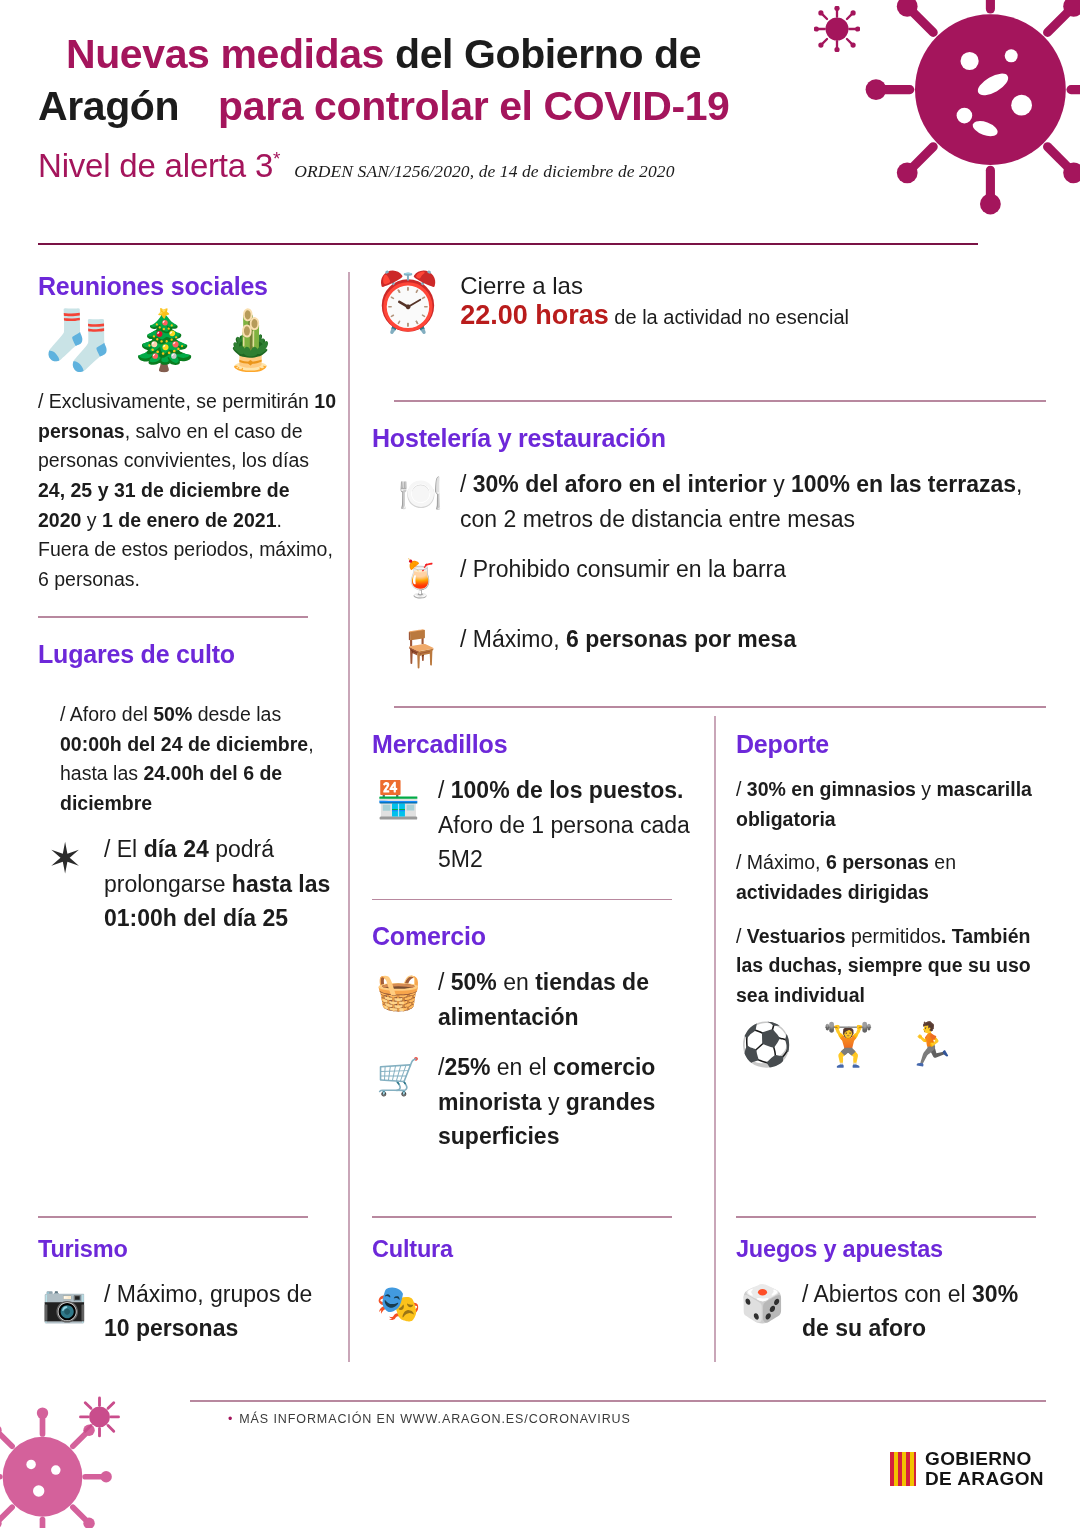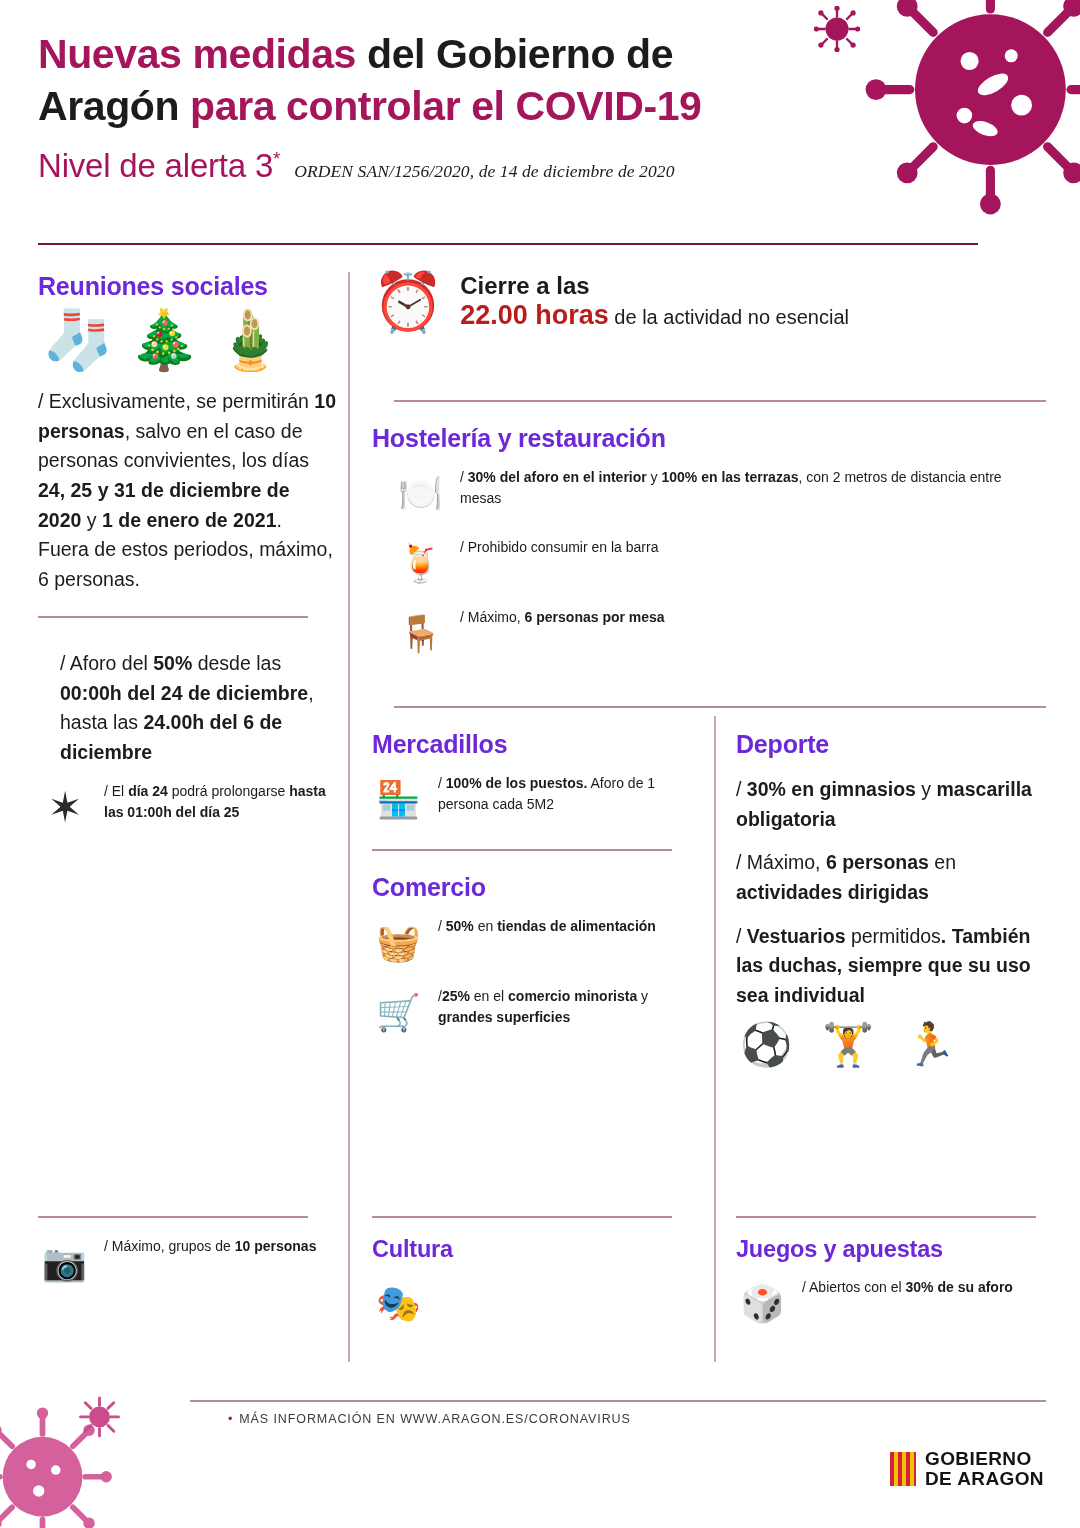--- a/index.html
+++ b/index.html
@@ -53,21 +53,21 @@
     width: 860px;
   }
   .header h1 {
     margin: 0;
     font-size: 41px;
     line-height: 1.28;
     font-weight: bold;
     color: #1c1c1c;
     letter-spacing: -0.4px;
   }
-  .header h1 .hl { color: #a4155c; }
+  .header h1 .hl { color: #a4155c; margin-left: 28px; }
   .alert-line {
     margin-top: 14px;
     display: flex;
     align-items: baseline;
     gap: 14px;
   }
   .alert-level {
     font-size: 33px;
     color: #a4155c;
     font-weight: normal;
@@ -127,42 +127,42 @@
     color: #1c1c1c;
   }
 
   .item {
     display: flex;
     align-items: flex-start;
     gap: 12px;
     margin-bottom: 16px;
   }
   .item .txt {
-    font-size: 14px;
+    font-size: 23px;
     line-height: 1.5;
   }
   .ico {
     flex: 0 0 auto;
     width: 54px;
     height: 54px;
     display: flex;
     align-items: center;
     justify-content: center;
     font-size: 36px;
     line-height: 1;
   }
 
   
   .clock-row {
     display: flex;
     align-items: center;
     gap: 16px;
   }
   .clock-ico { font-size: 58px; line-height: 1; }
-  .cierre-1 { font-size: 24px; font-weight: bold; }
+  .cierre-1 { font-size: 24px; font-weight: normal; }
   .cierre-2 { font-size: 20px; }
   .cierre-big {
     font-size: 27px;
     font-weight: bold;
     color: #b91c1c;
   }
 
   .wide-block {
     position: absolute;
     left: 372px;
@@ -396,37 +396,39 @@
     <span>🧦</span>
     <span>🎄</span>
     <span>🎍</span>
   </div>
   <p class="body">
     <span>/ Exclusivamente, se permitirán </span><span class="bold">10 personas</span><span>, salvo en el caso de personas convivientes, los días </span><span class="bold">24, 25 y 31 de diciembre de 2020</span><span> y </span><span class="bold">1 de enero de 2021</span><span>. Fuera de estos periodos, máximo, 6 personas.</span>
   </p>
 
   <div class="hline" style="width:270px;"></div>
 
+  <h2 class="sec">Lugares de culto</h2>
   <div style="margin-left:22px; margin-top:31px;">
     <p class="body">
       <span>/ Aforo del </span><span class="bold">50%</span><span>  desde las </span><span class="bold">00:00h del 24 de diciembre</span><span>, hasta las </span><span class="bold">24.00h del 6 de diciembre</span>
     </p>
     <div class="item" style="margin-left:-22px;">
       <div class="ico">
           <span class="star">✶</span>
         </div>
       <div class="txt">
         <span>/ El </span><span class="bold">día 24</span><span> podrá prolongarse </span><span class="bold">hasta las 01:00h del día 25</span>
       </div>
     </div>
   </div>
 </div>
 
 <div style="position:absolute; left:38px; top:1216px; width:300px;">
   <div class="hline" style="width:270px; margin:0 0 18px 0;"></div>
+  <h2 class="sec small">Turismo</h2>
   <div class="item" style="margin-top:14px;">
     <div class="ico">📷</div>
     <div class="txt"><span>/ Máximo, grupos de </span><span class="bold">10 personas</span></div>
   </div>
 </div>
 
 <div style="position:absolute; left:372px; top:730px; width:330px;">
 
   <h2 class="sec">Mercadillos</h2>
   <div class="item" style="margin-top:14px;">

